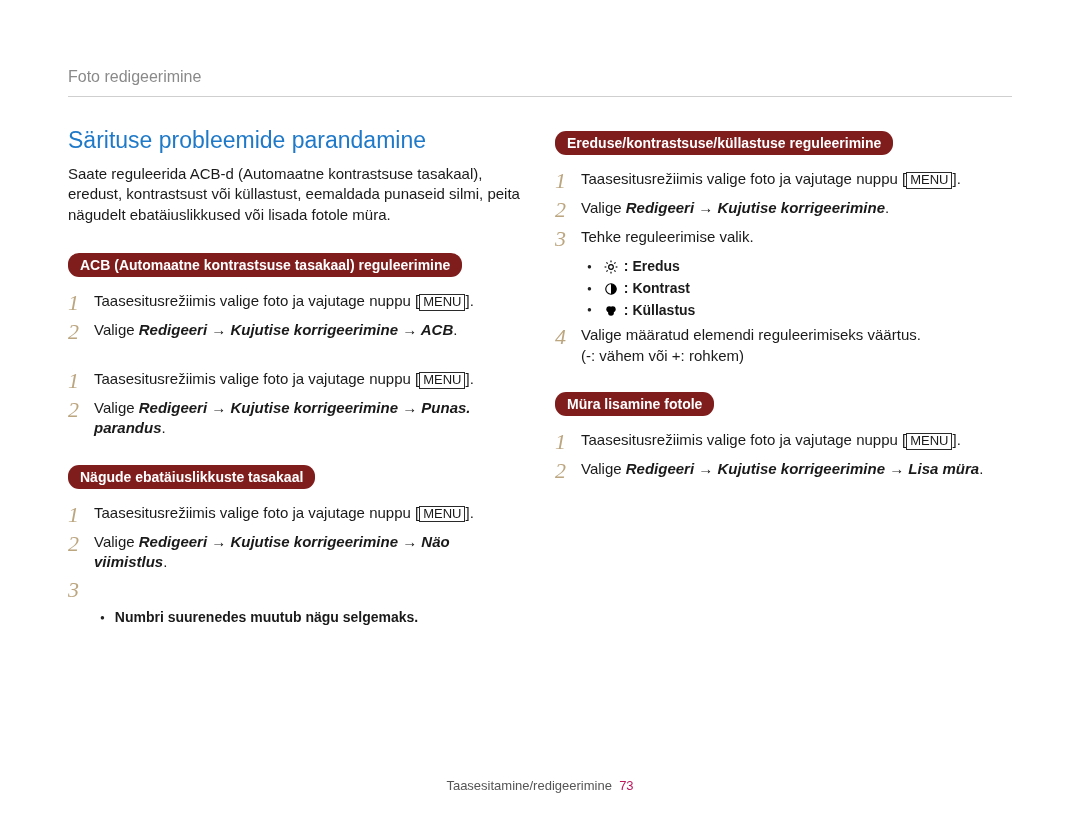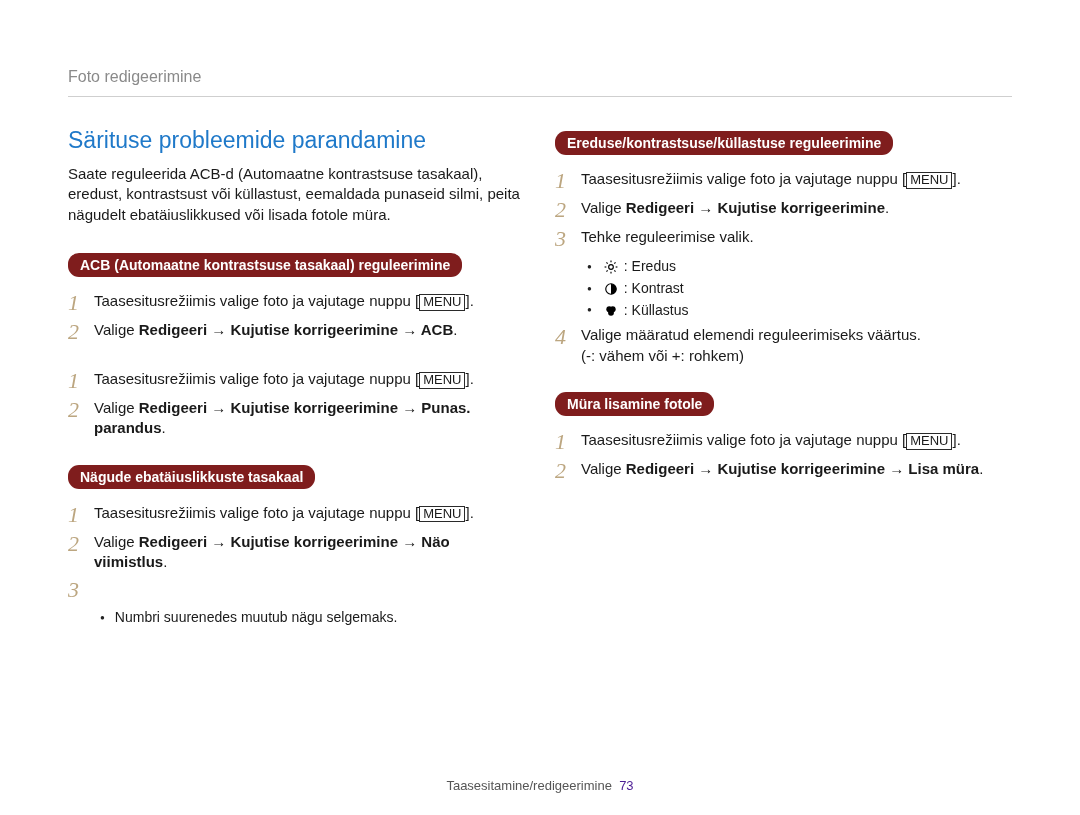--- a/index.html
+++ b/index.html
@@ -67,33 +67,35 @@
     color: #bca680;
     width: 26px;
     flex: 0 0 26px;
     line-height: 1.05;
   }
   .step .body {
     flex: 1;
   }
   .step .body .strong {
     font-weight: 700;
+    font-style: italic;
   }
   .menu-box {
     display: inline-block;
     border: 1px solid #2a2a2a;
     font-weight: 400;
     font-size: 13px;
     padding: 0 3px;
     vertical-align: baseline;
     line-height: 1.15;
   }
   .bullets {
     margin: 2px 0 4px 32px;
     padding: 0;
+    font-weight: bold;
   }
   .bullets li {
     list-style: none;
     font-size: 14px;
     line-height: 1.55;
     display: flex;
     align-items: center;
   }
   .bullets li::before {
     content: "●";
@@ -110,21 +112,21 @@
   .spacer-sm { height: 16px; }
   .footer {
     position: absolute;
     bottom: 22px;
     left: 0;
     right: 0;
     text-align: center;
     font-size: 13px;
     color: #555;
   }
-  .footer .pg { color: #4c1d95; }
+  .footer .pg { color: #be185d; }
   svg.icn { width: 14px; height: 14px; }
 </style>
 </head>
 <body>
 
 <div class="page">
 
   <div class="breadcrumb">Foto redigeerimine</div>
 
   <div class="columns">

